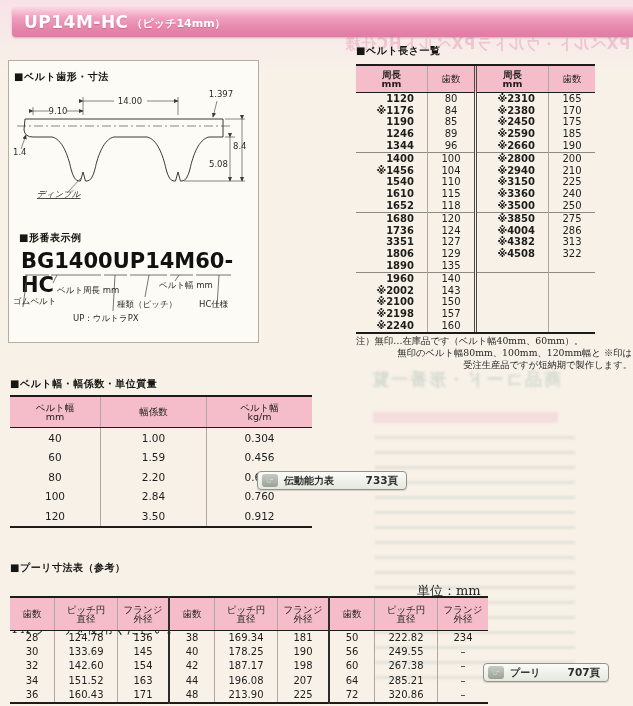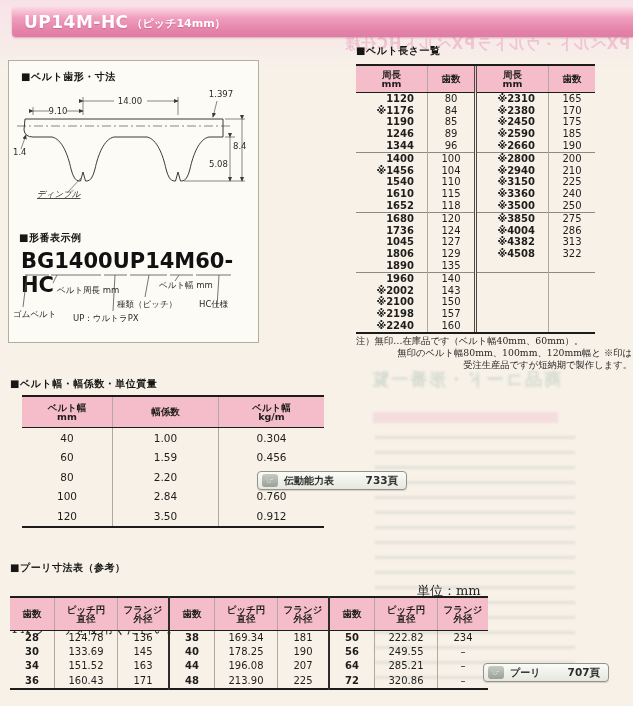--- a/index.html
+++ b/index.html
@@ -18,52 +18,52 @@
   .hbar{position:absolute;left:12px;top:7px;width:621px;height:30px;border-radius:4px 0 0 4px;
         background:linear-gradient(180deg,#fcd9e4 0%,#f0a0bf 35%,#e687ac 70%,#df7ba4 100%);
         box-shadow:0 1px 2px rgba(180,90,120,.45);display:flex;align-items:center;padding-left:12px;box-sizing:border-box;gap:3px;}
   .hbar .model{font-size:17px;font-weight:800;color:#fff;letter-spacing:.5px;text-shadow:0 1px 1px rgba(175,60,100,.4);}
   .hbar .pitch{font-size:11px;font-weight:700;color:#fff;margin-top:3px;text-shadow:0 1px 1px rgba(175,60,100,.4);}
   
   .sec-title{position:absolute;font-size:10px;font-weight:700;letter-spacing:.5px;color:#161614;}
   .serif{font-family:"DejaVu Serif","Liberation Serif",serif;}
   
   .panel{position:absolute;left:8px;top:60px;width:249px;height:281px;background:#fdfbf5;border:1px solid #b3ae9f;}
-  .panel .t1{position:absolute;left:12px;top:9px;}
+  .panel .t1{position:absolute;left:5px;top:9px;}
   .panel .t2{position:absolute;left:10px;top:170px;}
   .diagram{position:absolute;left:2px;top:24px;}
   .model-no{position:absolute;left:12px;top:188px;font-size:21px;font-weight:800;letter-spacing:0;color:#111;}
   .legend-svg{position:absolute;left:0;top:212px;}
   .lg{position:absolute;font-size:8.5px;color:#2b2b28;white-space:nowrap;}
   
   table{border-collapse:collapse;table-layout:fixed;}
   td,th{padding:0;line-height:1;}
-  th{font-weight:700;font-size:9.5px;white-space:pre-line;background:var(--pink-h);}
+  th{font-weight:400;font-size:9.5px;white-space:pre-line;background:var(--pink-h);}
   
   .len-wrap{position:absolute;left:356px;top:64px;display:flex;border-top:2px solid #1c1c1a;border-bottom:2px solid #1c1c1a;}
   .len-t{width:117px;}
   .len-t th{height:26px;border-bottom:1.5px solid #1c1c1a;margin-left:24px;}
   .len-t td{height:11.8px;font-size:10px;}
   .len-t .c-len{width:71px;text-align:right;padding-right:13px;font-weight:700;}
   .len-t .c-teeth{width:46px;text-align:center;border-left:1px solid #b1a9a0;}
   .len-t th.c-teeth{border-left:1px solid #b1a9a0;}
   .len-t tr.grp td{border-top:1px solid #8d8a84;}
   .len-left{border-right:3px double #4c4a46;}
   .note{position:absolute;left:356px;top:335px;width:276px;font-size:9.3px;line-height:1.28;color:#262624;}
   .note .ind{padding-left:2.1em;text-align:right;}
   
-  .width-table{position:absolute;left:22px;top:395px;width:300px;border-top:2px solid #1c1c1a;border-bottom:2px solid #1c1c1a;}
+  .width-table{position:absolute;left:10px;top:395px;width:300px;border-top:2px solid #1c1c1a;border-bottom:2px solid #1c1c1a;}
   .width-table th{height:30px;border-bottom:1.5px solid #1c1c1a;}
   .width-table td{height:19.5px;font-size:10.5px;text-align:center;}
   .width-table .v{border-left:1px solid #b1a9a0;}
   
   .pulley-table{position:absolute;left:10px;top:596px;width:466px;border-top:2px solid #1c1c1a;border-bottom:2px solid #1c1c1a;}
   .pulley-table th{height:32px;border-bottom:1.5px solid #1c1c1a;}
   .pulley-table td{height:14.2px;font-size:10px;text-align:center;}
-  .pulley-table .p-teeth{font-weight:700;}
+  .pulley-table .p-teeth{font-weight:400;}
   .pulley-table .v{border-left:1px solid #b1a9a0;}
   .pulley-table .gsep{border-left:2px solid #2c2c2a;}
   .pulley-sub{position:absolute;left:12px;top:620px;font-size:13px;color:#262624;}
   .unit-label{position:absolute;left:417px;top:582px;font-size:13px;color:#262624;}
   
   .badge{position:absolute;height:19px;border:1px solid #8f958d;border-radius:4px;
          background:linear-gradient(180deg,#fbfbf8,#e7e7e0);box-shadow:0 1px 1px rgba(0,0,0,.15);
          display:flex;align-items:center;gap:6px;padding:0 8px 0 4px;box-sizing:border-box;}
   .badge .bicon{width:16px;height:13px;border-radius:3px;background:linear-gradient(180deg,#c7ccc3,#99a096);
          color:#fff;font-size:9px;line-height:13px;text-align:center;}
@@ -149,21 +149,21 @@
         <path d="M48,2 L44,10"></path>
         <path d="M106,2 L104,38"></path>
         <path d="M140,2 L136,24"></path>
         <path d="M170,2 L166,8"></path>
         <path d="M210,2 L208,34"></path>
       </g>
     </svg>
     <span class="lg" style="left:48px;top:224px;">ベルト周長 mm</span>
     <span class="lg" style="left:150px;top:219px;">ベルト幅 mm</span>
     <span class="lg" style="left:108px;top:238px;">種類（ピッチ）</span>
-    <span class="lg" style="left:4px;top:248px;">ゴムベルト</span>
+    <span class="lg" style="left:4px;top:235px;">ゴムベルト</span>
     <span class="lg" style="left:64px;top:252px;">UP：ウルトラPX</span>
     <span class="lg" style="left:190px;top:238px;">HC仕様</span>
   </div>
 
   <div class="sec-title" style="left:356px;top:44px;">■ベルト長さ一覧</div>
   <div class="len-wrap">
     <table class="len-t len-left">
       <thead>
           <tr>
         <th class="c-len" style="text-align:center;padding:0;">周長
@@ -214,21 +214,21 @@
           </tr>
           <tr class="grp">
             <td class="c-len">1680</td>
             <td class="c-teeth">120</td>
           </tr>
           <tr>
             <td class="c-len">1736</td>
             <td class="c-teeth">124</td>
           </tr>
           <tr>
-            <td class="c-len">1045</td>
+            <td class="c-len">3351</td>
             <td class="c-teeth">127</td>
           </tr>
           <tr>
             <td class="c-len">1806</td>
             <td class="c-teeth">129</td>
           </tr>
           <tr>
             <td class="c-len">1890</td>
             <td class="c-teeth">135</td>
           </tr>
@@ -437,20 +437,31 @@
           <td class="v">133.69</td>
           <td class="v">145</td>
           <td class="p-teeth gsep">40</td>
           <td class="v">178.25</td>
           <td class="v">190</td>
           <td class="p-teeth gsep">56</td>
           <td class="v">249.55</td>
           <td class="v">–</td>
         </tr>
         <tr>
+          <td class="p-teeth">32</td>
+          <td class="v">142.60</td>
+          <td class="v">154</td>
+          <td class="p-teeth gsep">42</td>
+          <td class="v">187.17</td>
+          <td class="v">198</td>
+          <td class="p-teeth gsep">60</td>
+          <td class="v">267.38</td>
+          <td class="v">–</td>
+        </tr>
+        <tr>
           <td class="p-teeth">34</td>
           <td class="v">151.52</td>
           <td class="v">163</td>
           <td class="p-teeth gsep">44</td>
           <td class="v">196.08</td>
           <td class="v">207</td>
           <td class="p-teeth gsep">64</td>
           <td class="v">285.21</td>
           <td class="v">–</td>
         </tr>

